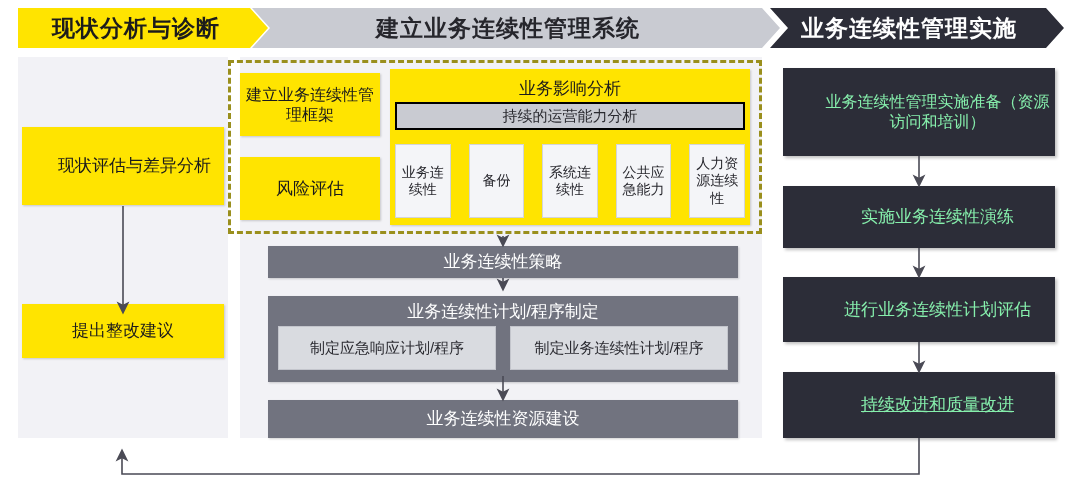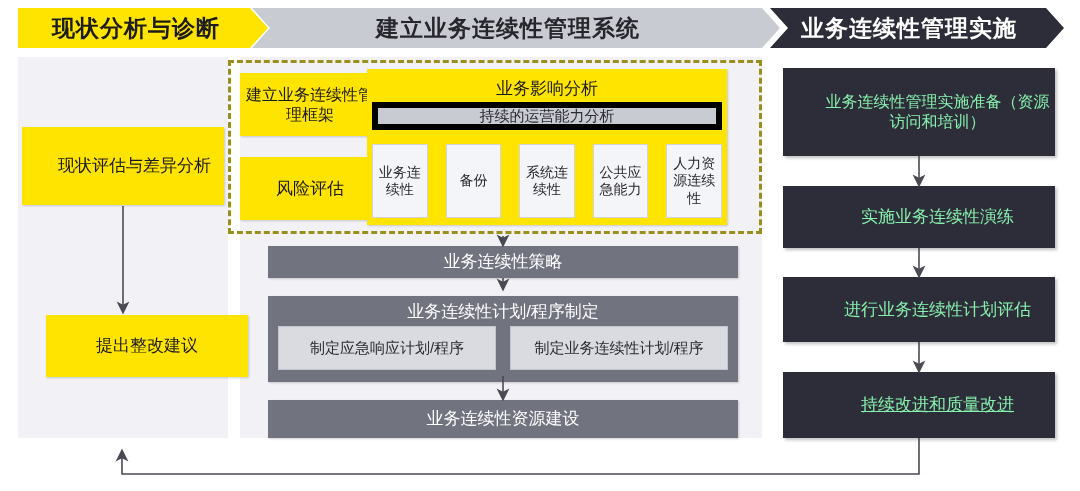--- a/index.html
+++ b/index.html
@@ -51,44 +51,44 @@
   }
   .yellow{background:#FFE400;color:#1b1b1b;font-size:17px;
           box-shadow:1px 1px 2px rgba(0,0,0,.18);}
   .gray{background:#71737F;color:#ffffff;font-size:17px;
         box-shadow:1px 1px 2px rgba(0,0,0,.18);}
   .dark{background:#2C2D38;color:#86efac;font-size:17px;
         box-shadow:2px 2px 3px rgba(0,0,0,.25);padding-left:37px;}
 
   
   #box-current-assessment{left:22px;top:127px;width:202px;height:78px;padding-left:23px;}
-  #box-rectification{left:22px;top:315px;width:202px;height:62px;margin-left:24px;}
+  #box-rectification{left:22px;top:304px;width:202px;height:54px;}
 
   
   #dashed-group{
     position:absolute;left:228px;top:60px;width:534px;height:174px;
     border:3px dashed #9a8f1d;box-sizing:border-box;
   }
   #box-framework{left:240px;top:73px;width:140px;height:63px;font-size:16px;}
   #box-risk{left:240px;top:157px;width:140px;height:63px;font-size:17px;}
 
   
   #box-bia{
-    position:absolute;left:367px;top:69px;width:360px;height:156px;
+    position:absolute;left:390px;top:69px;width:360px;height:156px;
     background:#FFE400;box-sizing:border-box;padding:5px;
     box-shadow:1px 1px 2px rgba(0,0,0,.18);
   }
   #bia-title{
     height:28px;display:flex;align-items:center;justify-content:center;
     font-size:17px;font-weight:normal;color:#1b1b1b;
   }
   #bia-subtitle{
     height:28px;background:#C9CBD2;color:#2a2a30;
     display:flex;align-items:center;justify-content:center;font-size:15px;
-    border:6px solid #000000;box-sizing:border-box;
+    border:2px solid #000000;box-sizing:border-box;
   }
   #bia-cells{display:flex;height:74px;gap:18px;margin-top:14px;}
   .bia-cell{
     flex:1;background:#F4F5F8;border:1px solid #d2d4da;box-sizing:border-box;
     display:flex;align-items:center;justify-content:center;text-align:center;
     font-size:14px;line-height:1.22;color:#27272d;padding:2px;
   }
 
   
   #box-strategy{left:268px;top:246px;width:470px;height:32px;}

